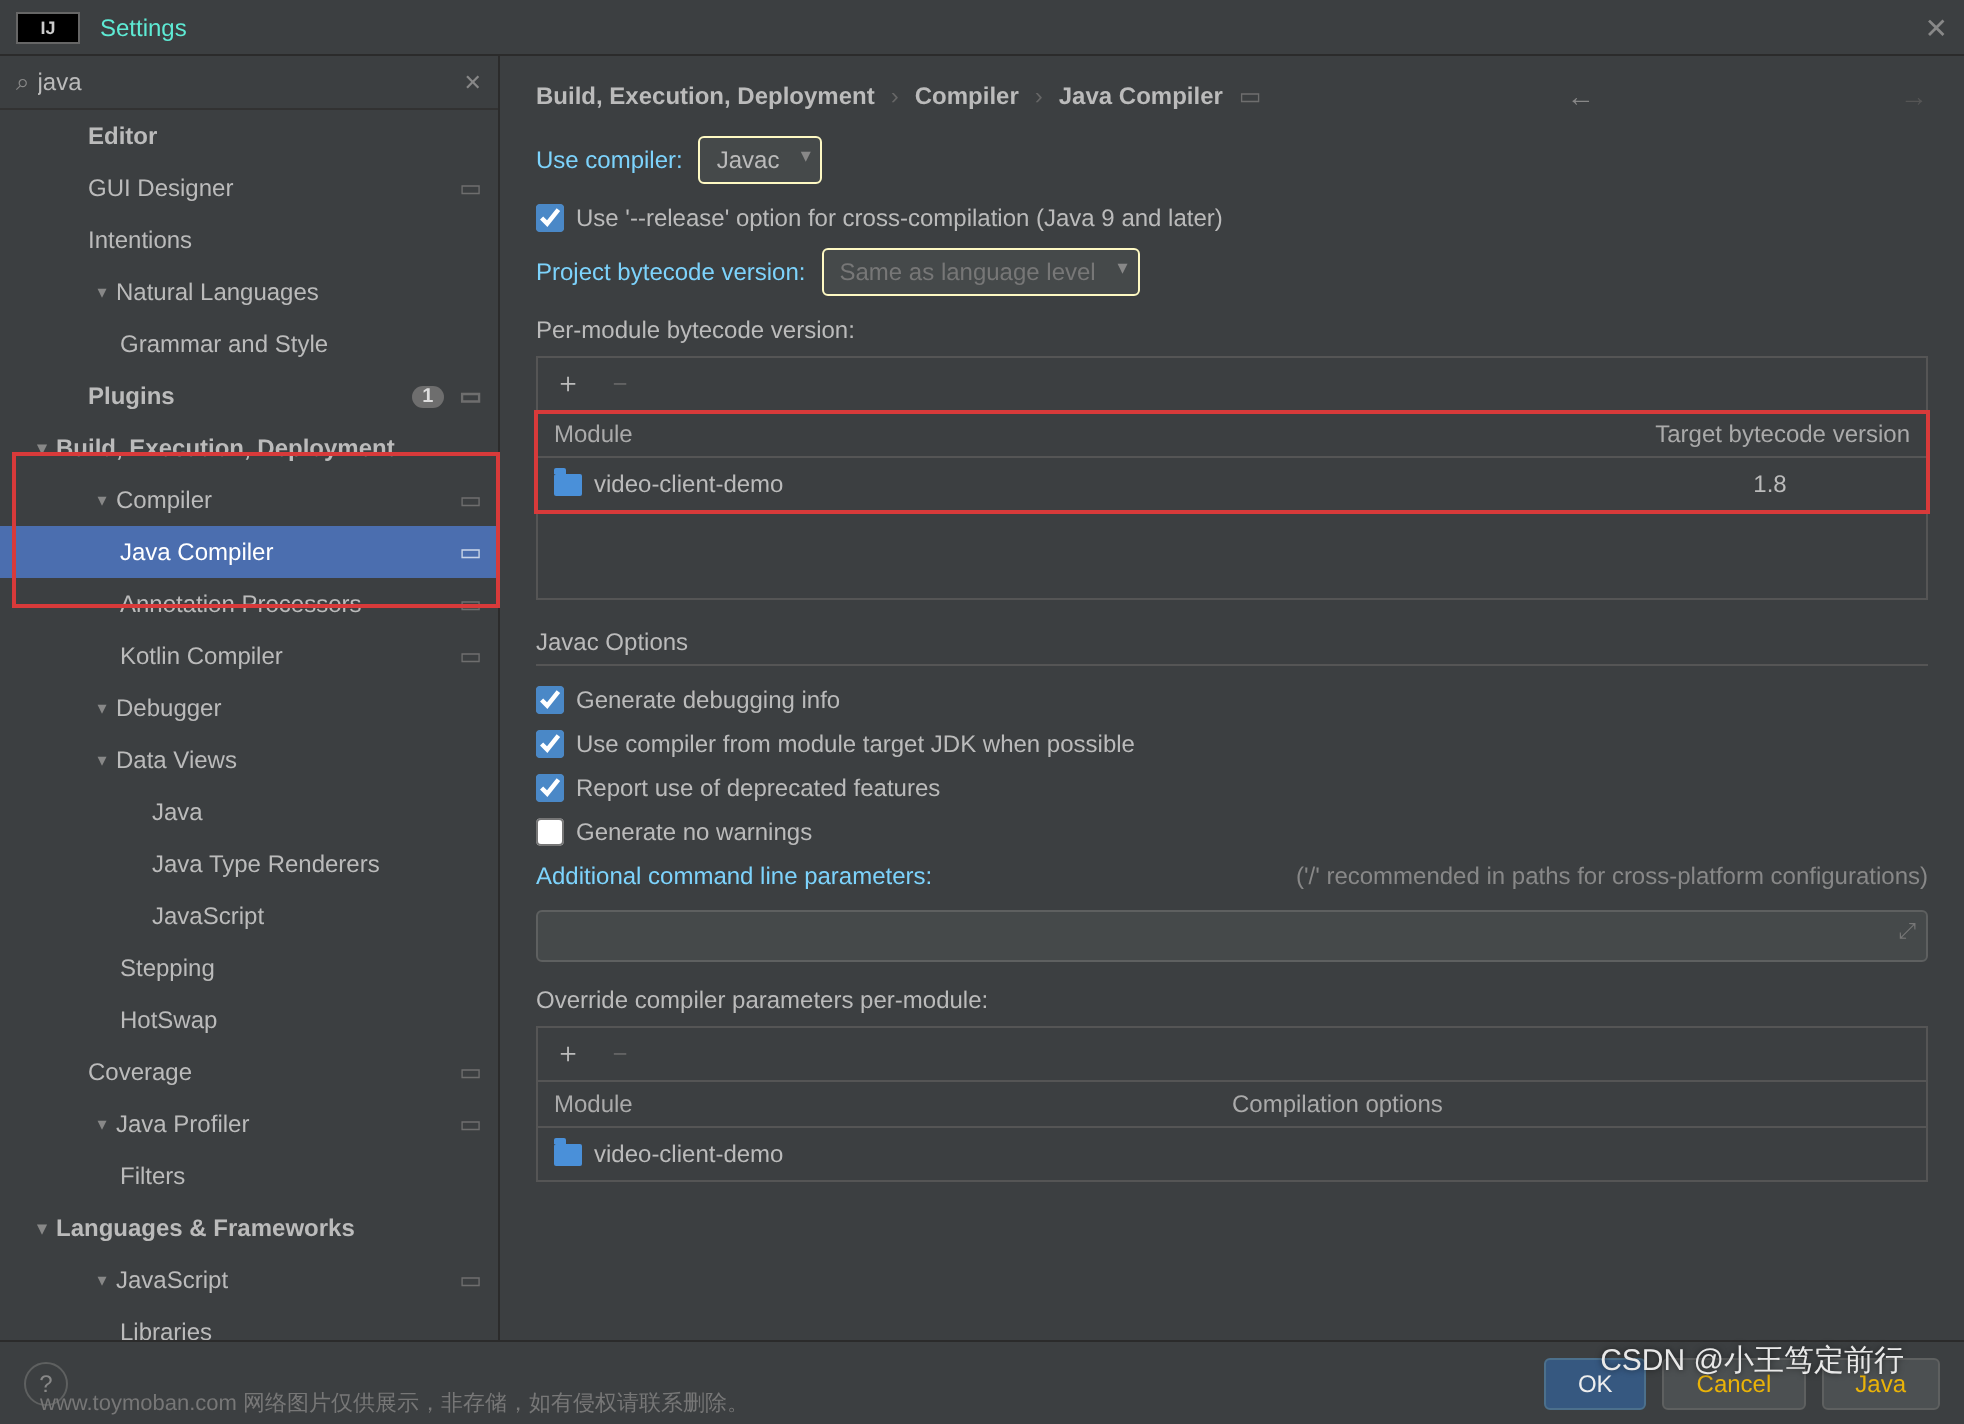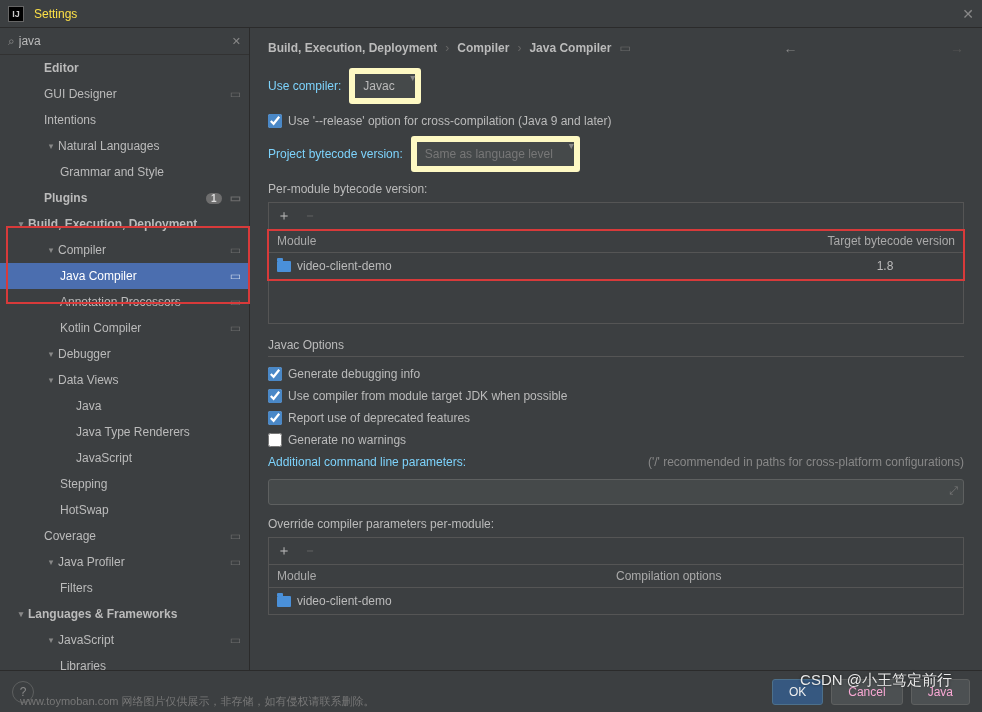--- a/index.html
+++ b/index.html
@@ -1,19 +1,19 @@
 <!DOCTYPE html>
 <html><head>
 <meta charset="utf-8">
 <style>
 * { margin:0; padding:0; box-sizing:border-box; font-family:"Segoe UI",Arial,sans-serif; font-size:12px; }
 body { background:#3c3f41; color:#bbbbbb; width:982px; height:712px; overflow:hidden; position:relative; }
 .titlebar { height:28px; display:flex; align-items:center; padding:0 8px; border-bottom:1px solid #2b2b2b; }
-.titlebar .logo { width:16px; height:16px; background:#000; border:1px solid #666; margin-right:10px; display:flex; align-items:center; justify-content:center; font-size:9px; font-weight:bold; color:#ccc; }
-.titlebar .title { flex:1; color:#fde047; }
+.titlebar .logo { width:32px; height:16px; background:#000; border:1px solid #666; margin-right:10px; display:flex; align-items:center; justify-content:center; font-size:9px; font-weight:bold; color:#ccc; }
+.titlebar .title { flex:1; color:#5eead4; }
 .titlebar .close { color:#888; font-size:14px; cursor:pointer; }
 .body { display:flex; height:calc(100% - 28px - 42px); }
 .sidebar { width:250px; border-right:1px solid #2b2b2b; display:flex; flex-direction:column; }
 .search-row { padding:6px 8px; display:flex; align-items:center; border-bottom:1px solid #323232; }
 .search-icon { color:#888; margin-right:4px; }
 .search-input { flex:1; background:transparent; border:none; color:#bbb; outline:none; font-size:12px; }
 .search-clear { color:#888; cursor:pointer; font-size:11px; }
 .tree { flex:1; overflow:auto; }
 .tree-item { display:flex; align-items:center; height:26px; padding-right:8px; cursor:pointer; position:relative; }
 .tree-item.bold { font-weight:bold; }
@@ -25,21 +25,21 @@
 .i0{padding-left:14px}.i1{padding-left:44px}.i2{padding-left:44px}.i3{padding-left:60px}.i4{padding-left:76px}
 .redbox1 { position:absolute; border:2px solid #d83a3a; left:6px; top:226px; width:244px; height:78px; pointer-events:none; z-index:5; }
 .content { flex:1; padding:12px 18px 0 18px; overflow:auto; position:relative; }
 .breadcrumb { display:flex; align-items:center; gap:8px; margin-bottom:12px; color:#bbb; }
 .breadcrumb .arrow { color:#666; }
 .breadcrumb .navarrow { margin-left:auto; color:#888; font-size:14px; }
 .breadcrumb .navarrow.dim { color:#555; }
 .breadcrumb .sep { color:#6e6e6e; }
 .form-row { display:flex; align-items:center; margin-bottom:10px; gap:8px; }
 .form-label { color:#7dd3fc; }
-select,.combo { background:#45494a; border:6px solid #fef9c3; color:#bbb; height:36px; padding:0 20px 0 8px; border-radius:3px; appearance:none; position:relative; }
+select,.combo { background:#45494a; border:1px solid #fef9c3; color:#bbb; height:24px; padding:0 20px 0 8px; border-radius:3px; appearance:none; position:relative; }
 .combo-wrap { position:relative; display:inline-block; }
 .combo-wrap::after { content:"▾"; position:absolute; right:6px; top:4px; color:#888; font-size:10px; pointer-events:none; }
 .checkbox { display:flex; align-items:center; gap:6px; margin-bottom:8px; }
 .checkbox input { width:14px; height:14px; accent-color:#4a88c7; }
 .section-label { color:#bbb; margin:8px 0 6px 0; }
 .module-table { border:1px solid #555; background:#3c3f41; margin-bottom:14px; position:relative; }
 .module-toolbar { display:flex; align-items:center; gap:12px; padding:4px 8px; border-bottom:1px solid #555; }
 .module-toolbar span { color:#bbb; cursor:pointer; font-size:14px; }
 .module-toolbar span.dim { color:#666; }
 .module-header { display:flex; padding:4px 8px; border-bottom:1px solid #555; color:#aaa; }
@@ -52,21 +52,21 @@
 .module-body { height:70px; }
 .redbox2 { position:absolute; border:2px solid #d83a3a; left:-2px; top:26px; right:-2px; height:52px; pointer-events:none; }
 .section-title { border-bottom:1px solid #555; padding-bottom:4px; margin:12px 0 10px 0; color:#bbb; }
 .hint { color:#888; }
 .textinput { width:100%; height:26px; background:#45494a; border:1px solid #5e6060; border-radius:3px; color:#bbb; padding:0 6px; }
 .textinput-wrap { position:relative; margin-bottom:12px; }
 .expand-icon { position:absolute; right:6px; top:5px; color:#777; font-size:11px; }
 .footer { position:absolute; bottom:0; left:0; right:0; height:42px; border-top:1px solid #2b2b2b; display:flex; align-items:center; padding:0 12px; gap:8px; background:#3c3f41; }
 .footer .help { width:22px;height:22px;border:1px solid #5e6060;border-radius:11px;display:flex;align-items:center;justify-content:center;color:#888; }
 .footer .spacer{flex:1}
-.btn { height:26px; padding:0 16px; background:#4c5052; border:1px solid #5e6060; color:#f9a8d4; border-radius:3px; cursor:pointer; }
+.btn { height:26px; padding:0 16px; background:#4c5052; border:1px solid #5e6060; color:#eab308; border-radius:3px; cursor:pointer; }
 .btn.primary { background:#365880; border-color:#4c708c; color:#eee; }
 .watermark { position:absolute; bottom:22px; right:30px; color:#e8e8e8; font-size:15px; text-shadow:0 0 3px rgba(0,0,0,.6); pointer-events:none; z-index:10; }
 .caption { position:absolute; bottom:3px; left:20px; color:#777; font-size:11px; z-index:1; }
 </style>
 </head>
 <body>
 
 <div class="titlebar">
   <div class="logo">IJ</div>
   <div class="title">Settings</div>

